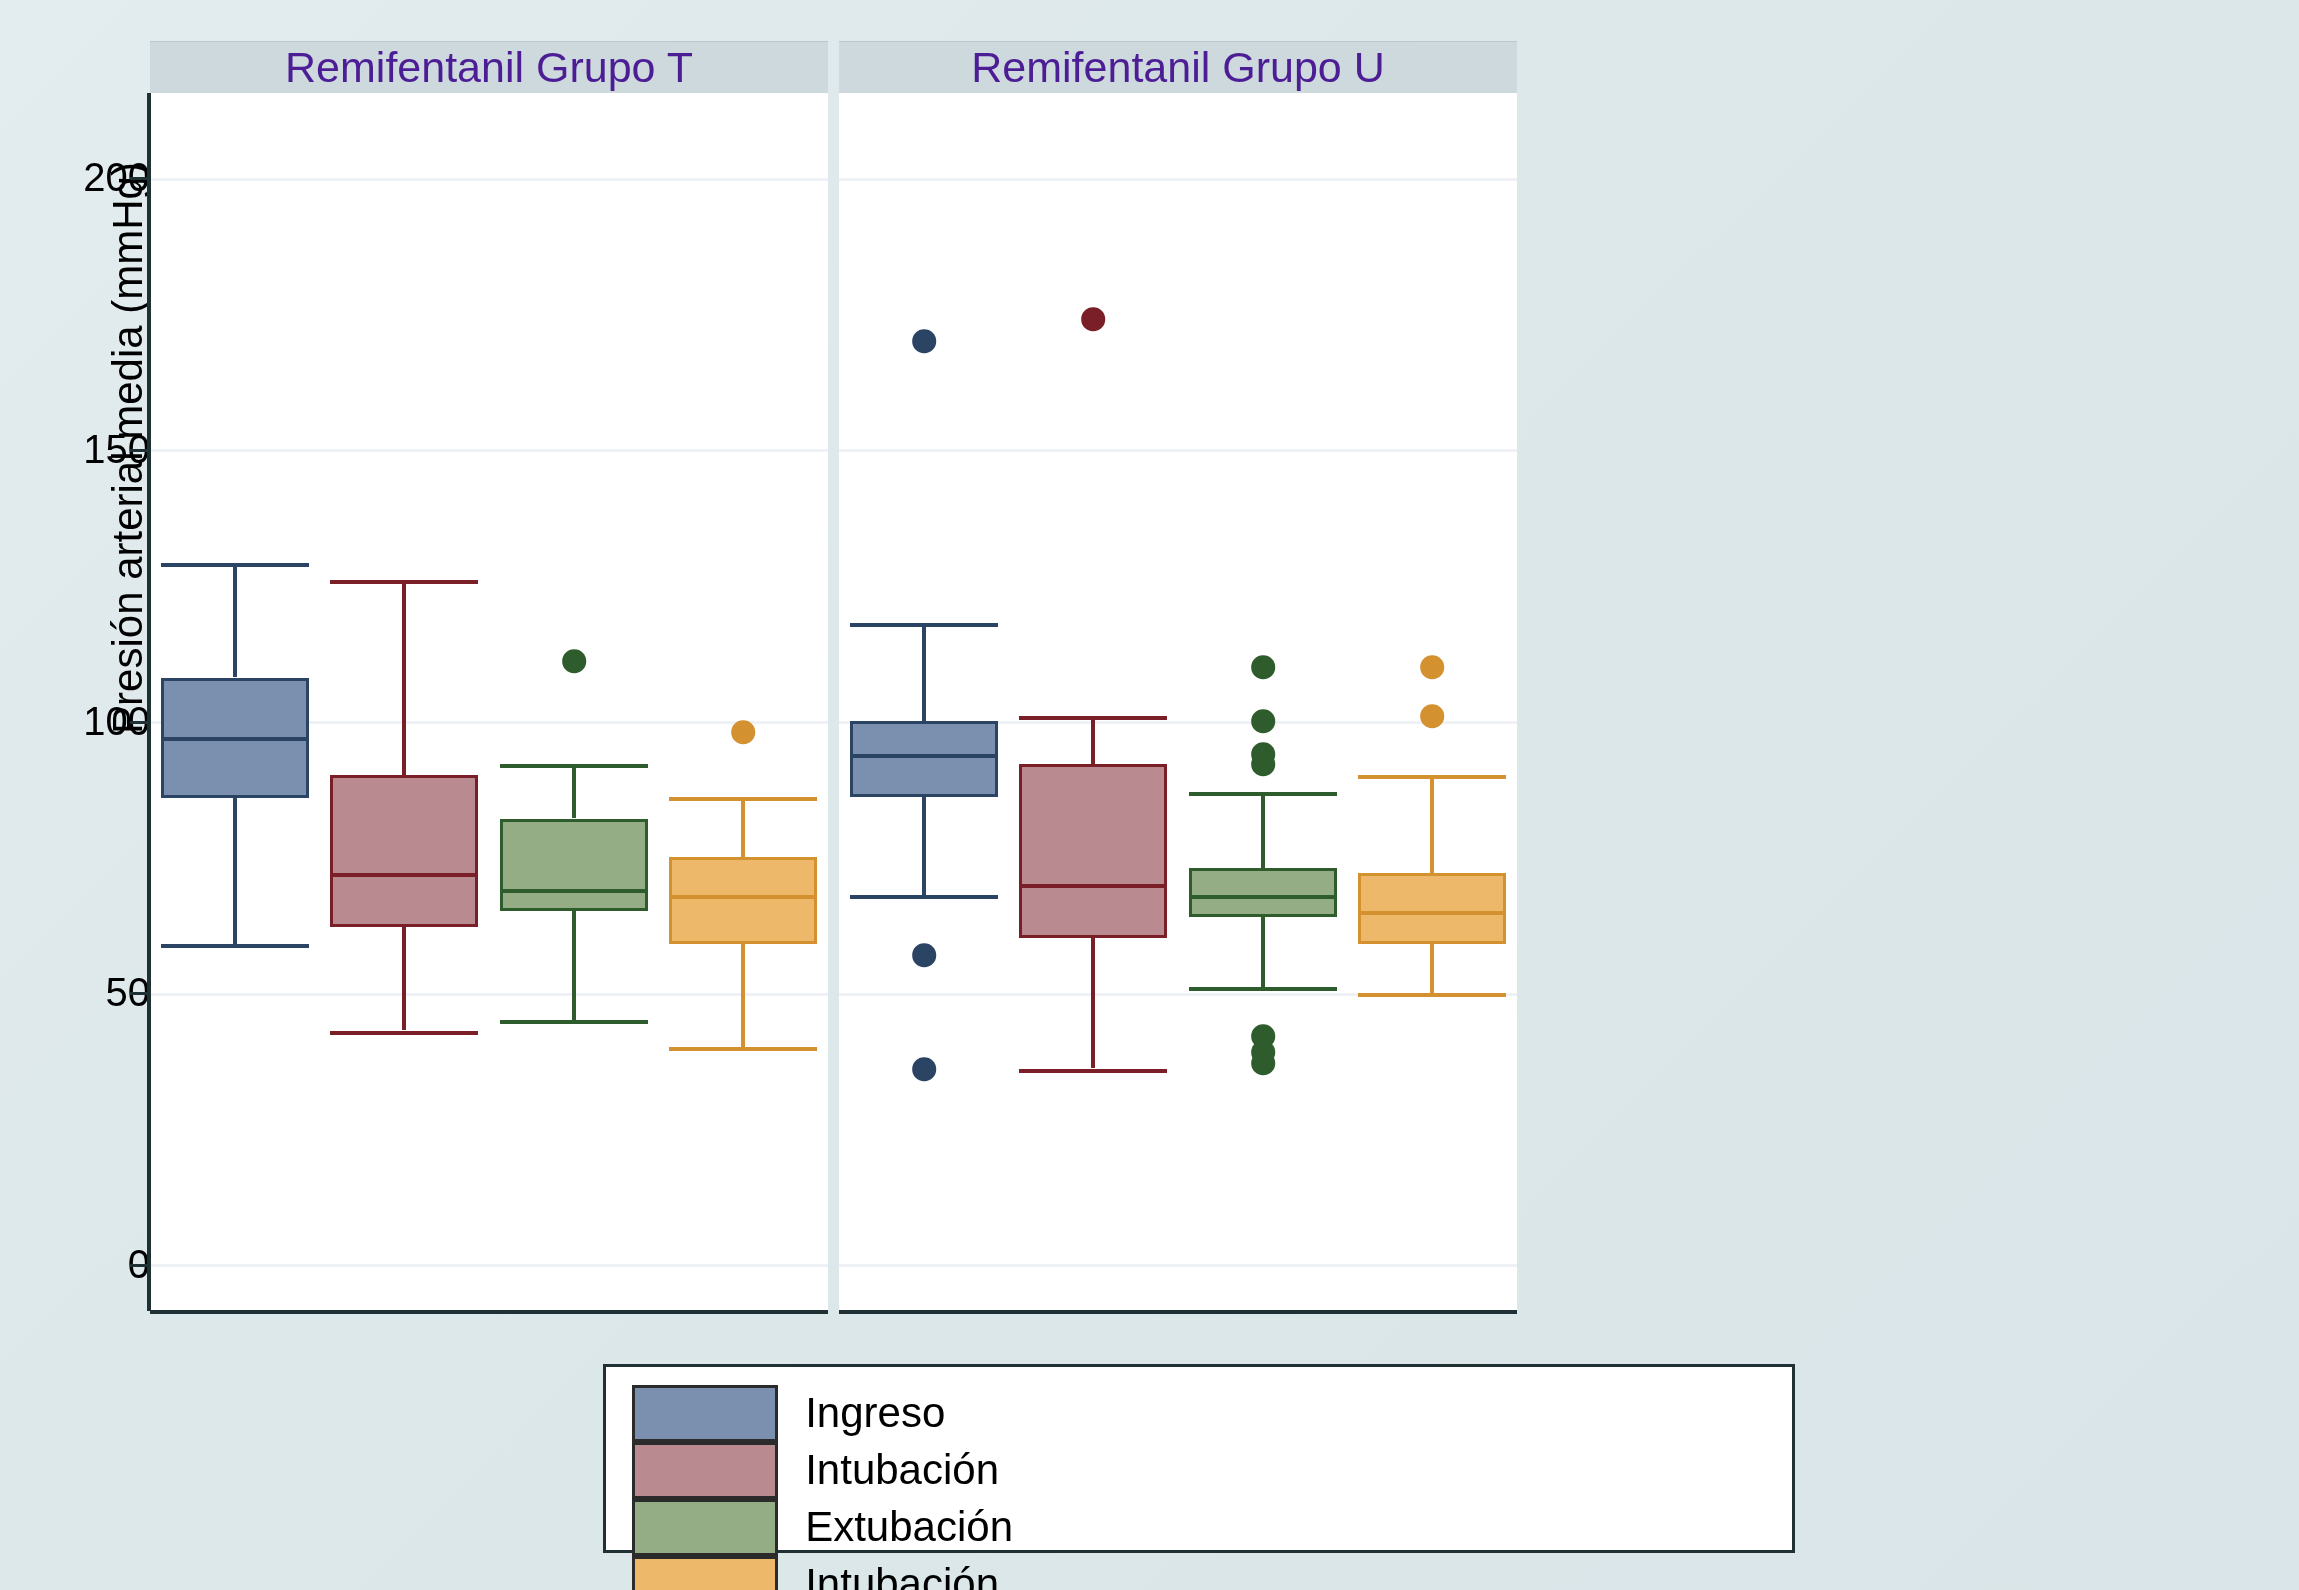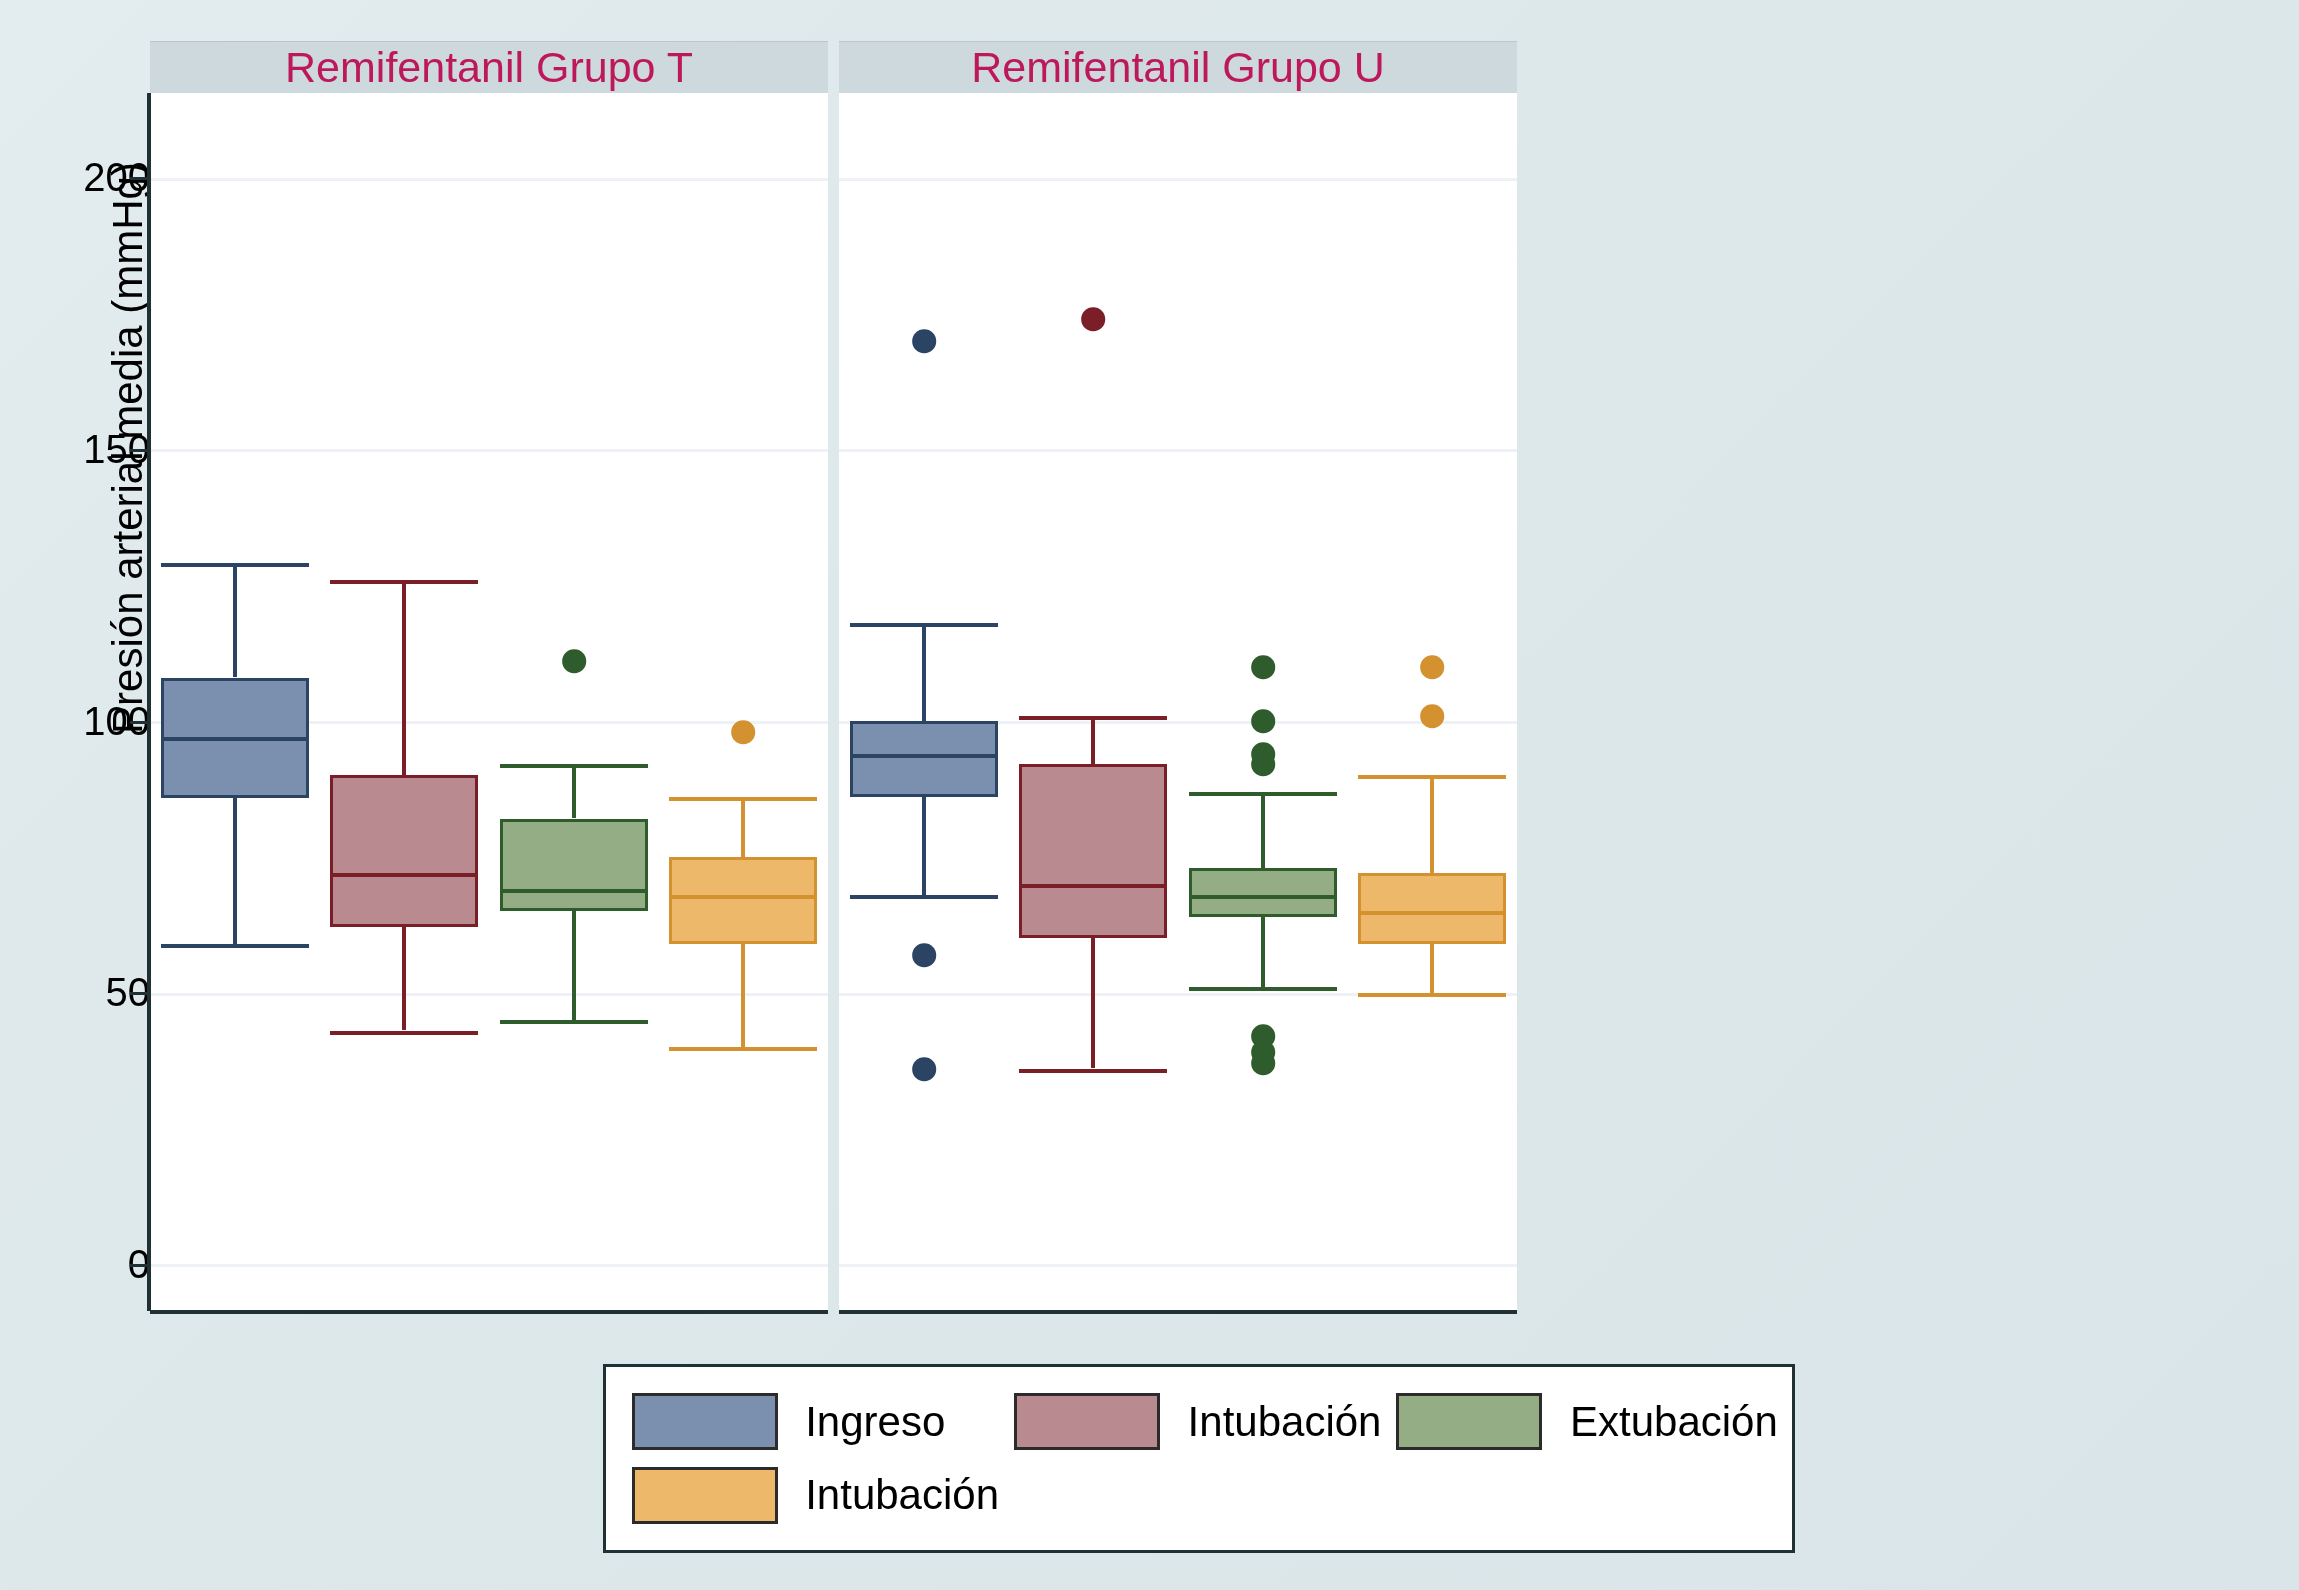--- a/index.html
+++ b/index.html
@@ -42,21 +42,21 @@
 
   
   .panel-header {
     position: absolute;
     background: #cdd9dd;
     border-top: 1px solid #b9c8cc;
     display: flex;
     align-items: center;
     justify-content: center;
     font-size: 43px;
-    color: #be185d;
+    color: #4c1d95;
   }
   .panel-plot {
     position: absolute;
     background: #ffffff;
     overflow: hidden;
   }
   .gridline {
     position: absolute;
     left: 0; right: 0;
     height: 3px;
@@ -99,25 +99,25 @@
     border-radius: 50%;
     transform: translate(-50%,-50%);
   }
 
   
   #legend {
     position: absolute;
     background: #ffffff;
     border: 3px solid #1f3134;
     display: grid;
-    grid-template-columns: 1fr 1fr 1fr;
+    grid-template-columns: 1fr;
     grid-template-rows: 1fr 1fr;
     padding: 17.7px 25.6px;
     box-sizing: border-box;
-    column-gap: 15px;
+    column-gap: 40px;
   }
   .legend-item {
     display: flex;
     align-items: center;
     gap: 27.6px;
   }
   .legend-swatch {
     width: 146px; height: 57px;
     border: 3px solid #2b2b2b;
     box-sizing: border-box;

